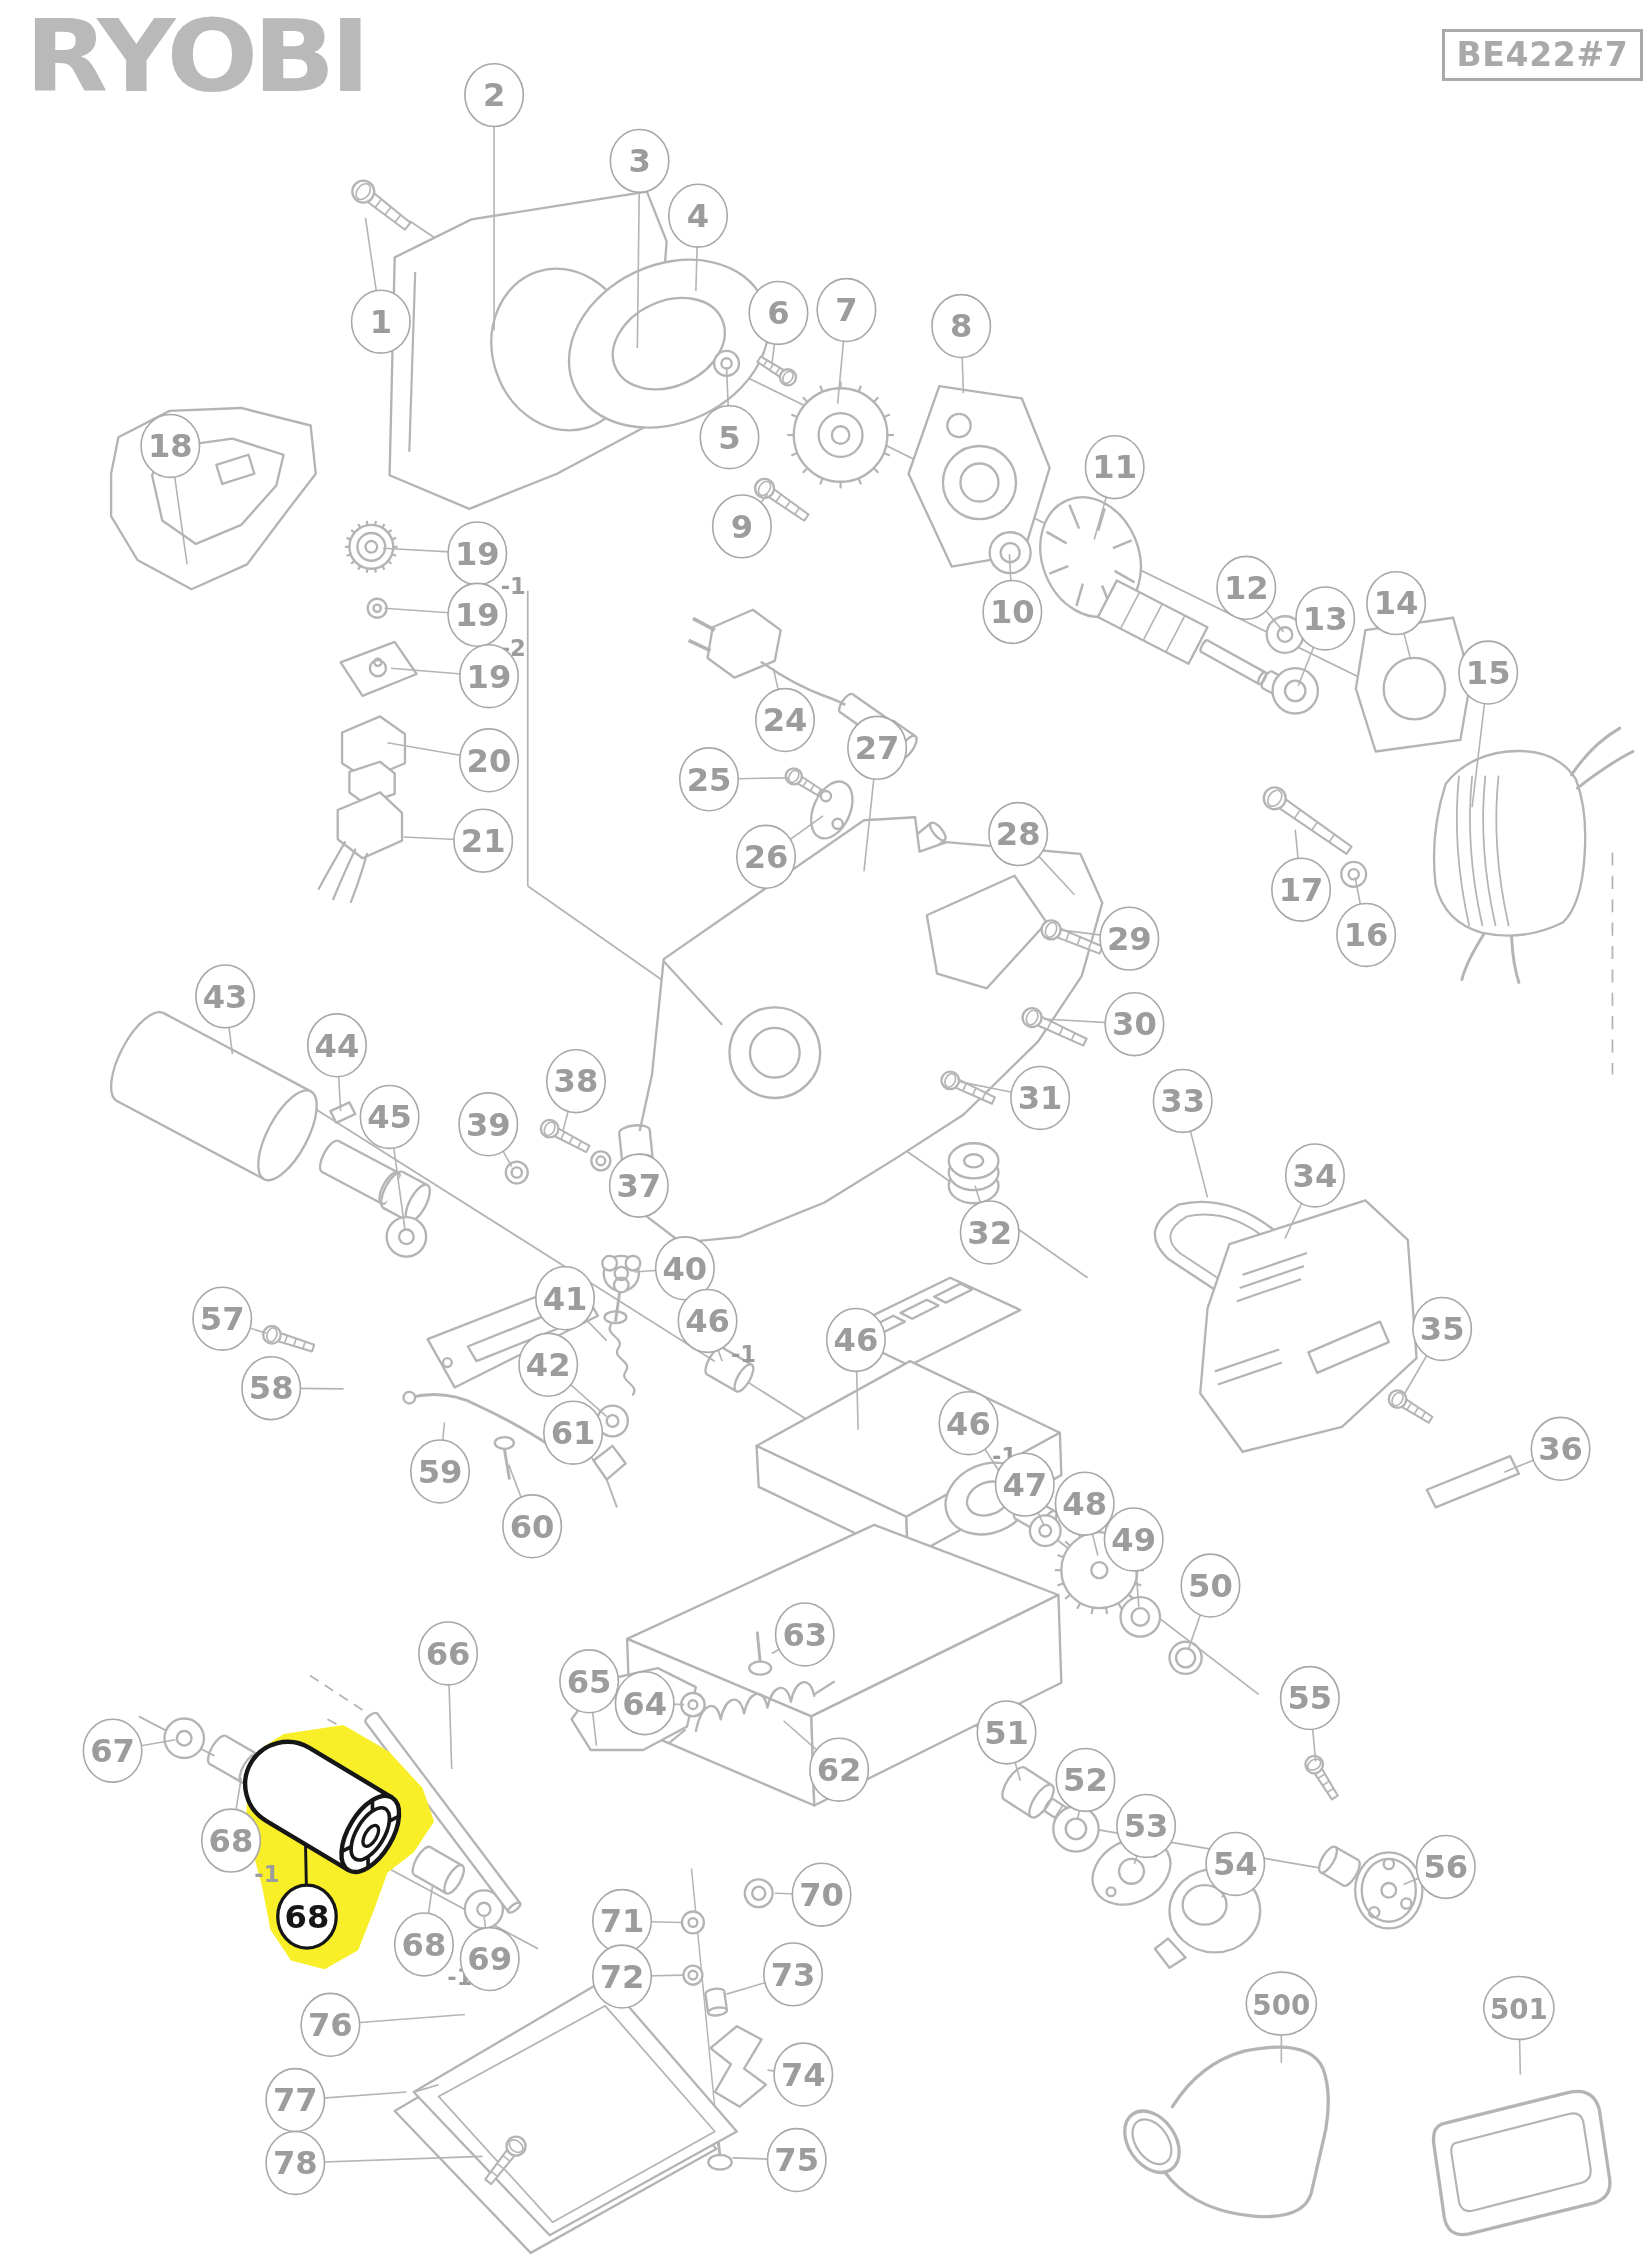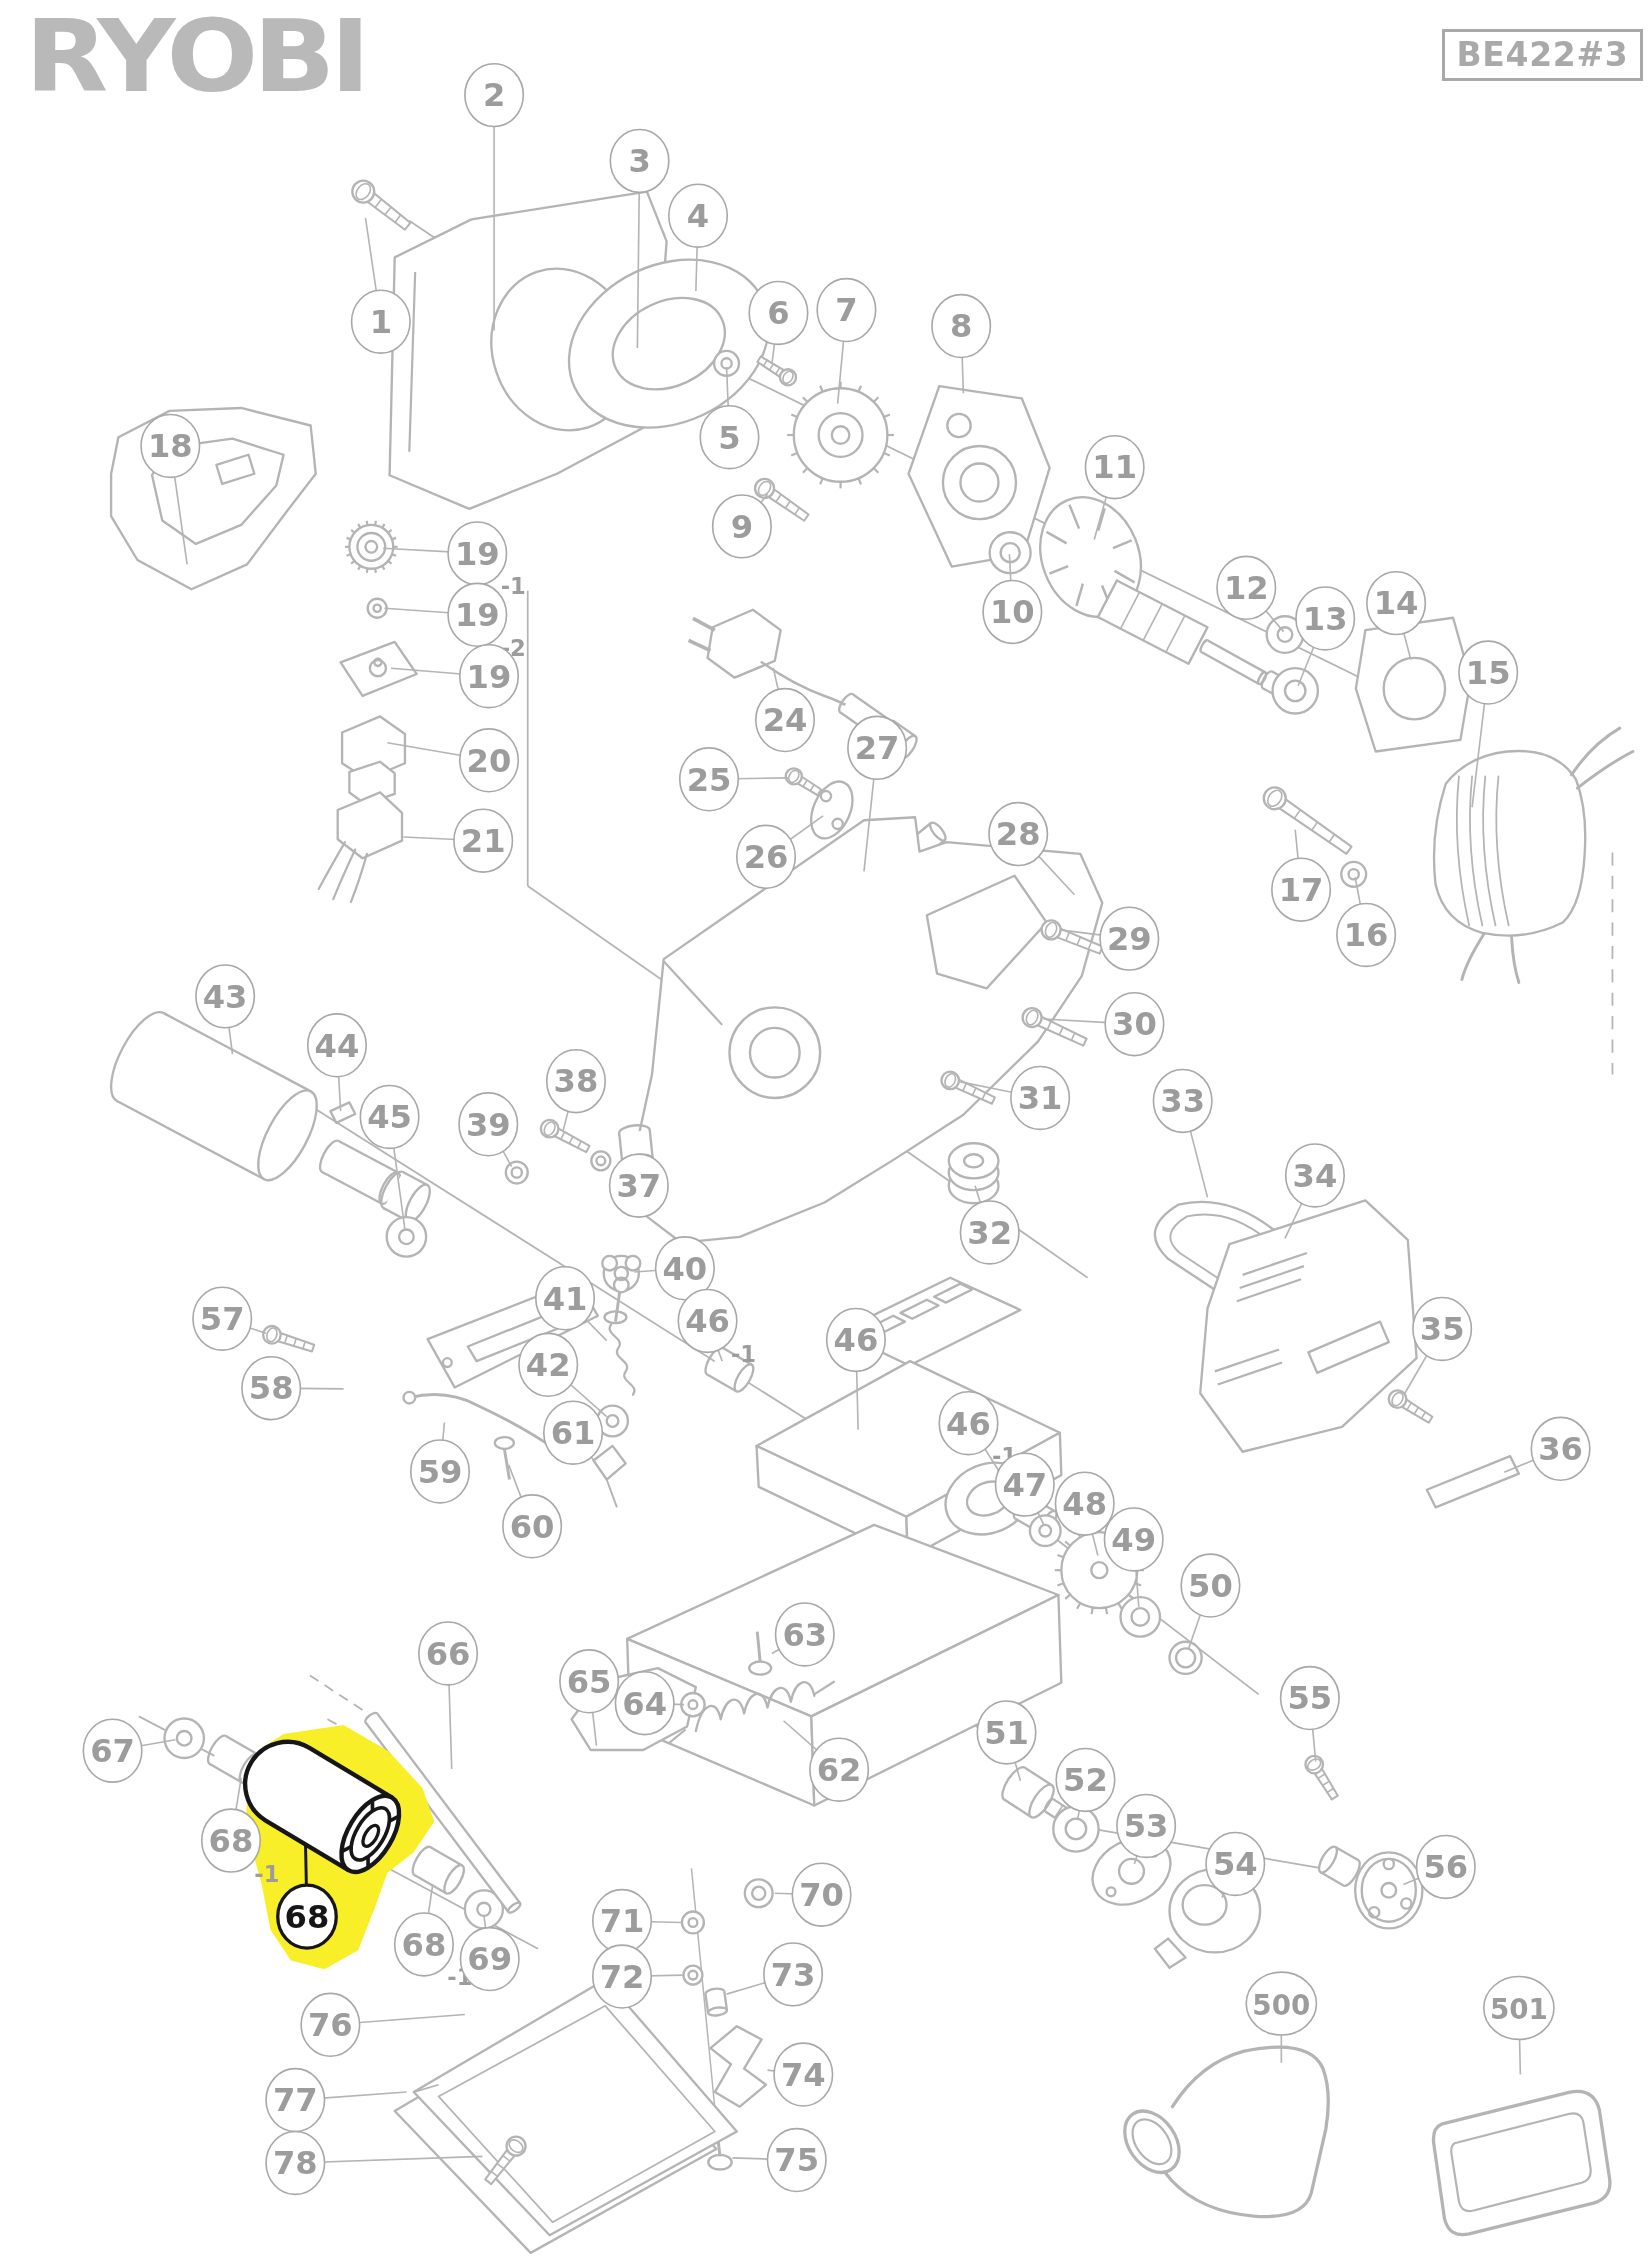--- a/index.html
+++ b/index.html
@@ -894,15 +894,15 @@
           <text x="1753" y="2756.5" text-anchor="middle" font-family="&quot;DejaVu Sans&quot;,sans-serif" font-weight="bold" font-size="38" fill="#9c9c9c">500</text>
         </g>
         <g>
           <line x1="2078" y1="2747" x2="2080" y2="2838" stroke="#b4b4b4" stroke-width="2.2"></line>
           <ellipse cx="2078" cy="2747" rx="48" ry="43" fill="#fff" stroke="#a8a8a8" stroke-width="2.2"></ellipse>
           <text x="2078" y="2762.5" text-anchor="middle" font-family="&quot;DejaVu Sans&quot;,sans-serif" font-weight="bold" font-size="38" fill="#9c9c9c">501</text>
         </g>
       </g>
     </svg>
   <div class="logo">RYOBI</div>
-  <div class="doccode">BE422#3</div>
+  <div class="doccode">BE422#7</div>
 </div>
 
 
 </body></html>

